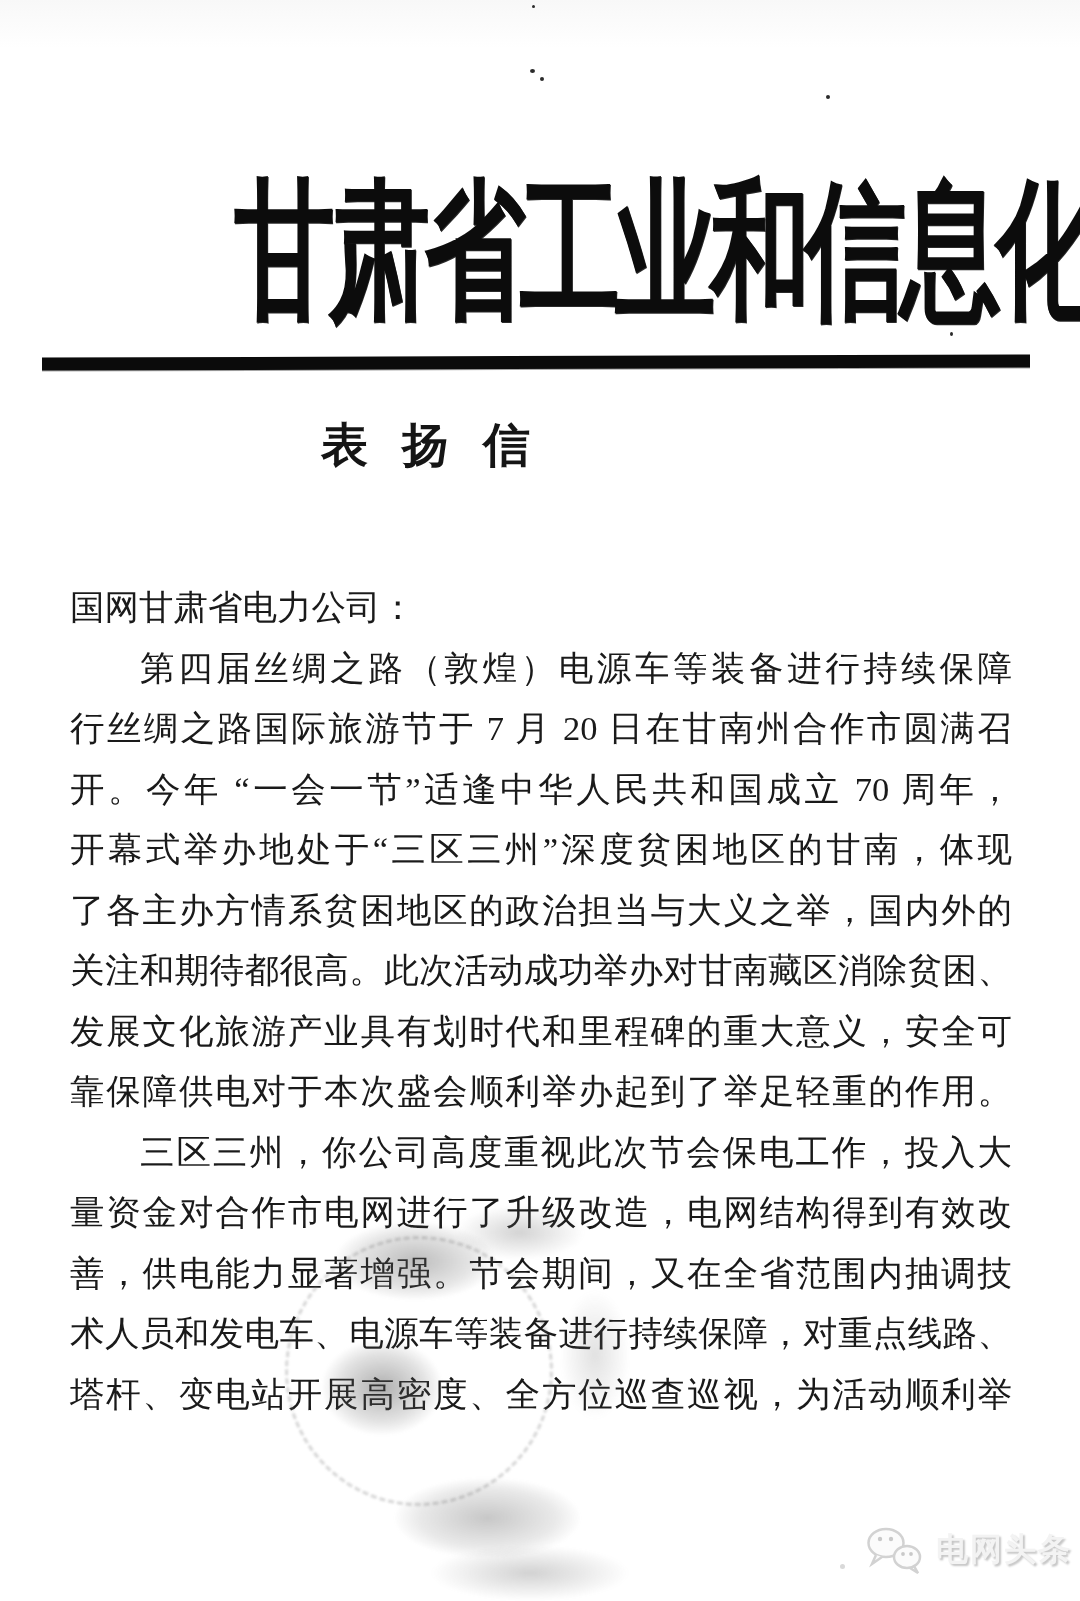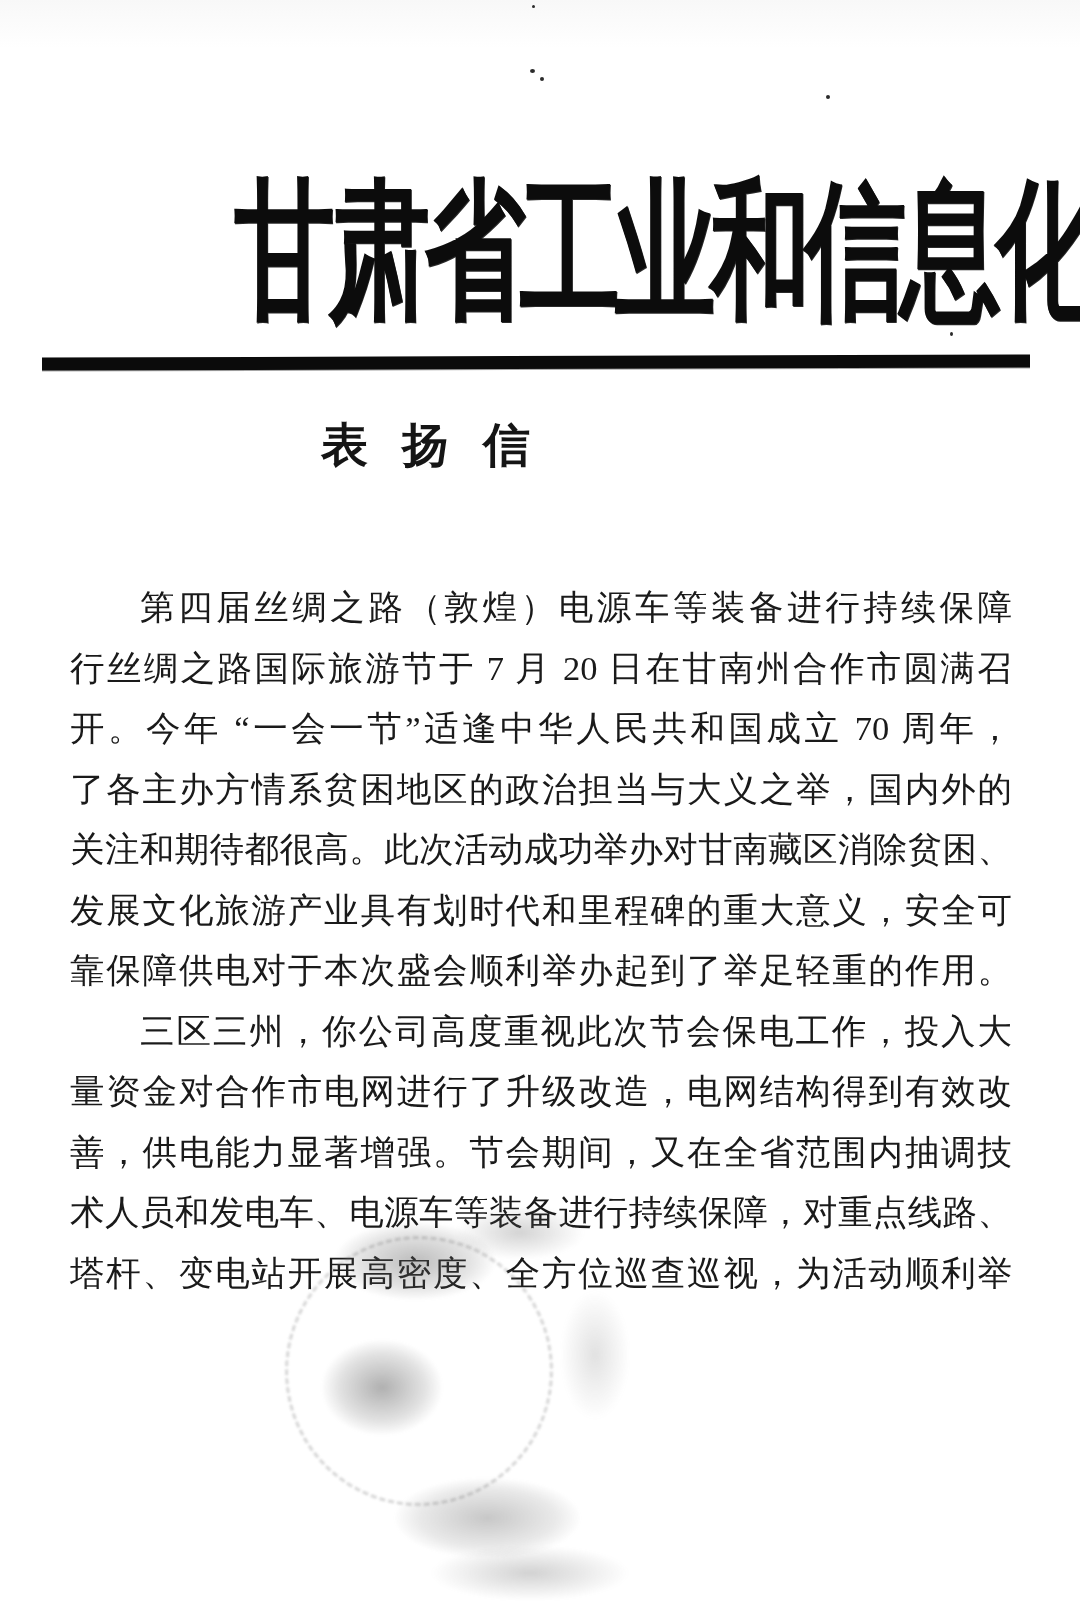--- a/index.html
+++ b/index.html
@@ -84,23 +84,25 @@
 <div class="page">
 
   <div class="header-wrap">
     <span class="org-name">甘肃省工业和信息化厅</span>
   </div>
   <div class="head-rule"></div>
 
   <div class="letter-title">表扬信</div>
 
   <div class="body-text">
+    <div class="line salut">国网甘肃省电力公司：</div>
     <div class="line indent">第四届丝绸之路（敦煌）电源车等装备进行持续保障</div>
     <div class="line">行丝绸之路国际旅游节于 7 月 20 日在甘南州合作市圆满召</div>
     <div class="line">开。今年 “一会一节”适逢中华人民共和国成立 70 周年，</div>
+    <div class="line">开幕式举办地处于“三区三州”深度贫困地区的甘南，体现</div>
     <div class="line">了各主办方情系贫困地区的政治担当与大义之举，国内外的</div>
     <div class="line">关注和期待都很高。此次活动成功举办对甘南藏区消除贫困、</div>
     <div class="line">发展文化旅游产业具有划时代和里程碑的重大意义，安全可</div>
     <div class="line">靠保障供电对于本次盛会顺利举办起到了举足轻重的作用。</div>
     <div class="line indent">三区三州，你公司高度重视此次节会保电工作，投入大</div>
     <div class="line">量资金对合作市电网进行了升级改造，电网结构得到有效改</div>
     <div class="line">善，供电能力显著增强。节会期间，又在全省范围内抽调技</div>
     <div class="line">术人员和发电车、电源车等装备进行持续保障，对重点线路、</div>
     <div class="line">塔杆、变电站开展高密度、全方位巡查巡视，为活动顺利举</div>
   </div>
@@ -112,14 +114,31 @@
   <div class="stamp smudge d"></div>
   <div class="stamp smudge e"></div>
   <div class="stamp smudge f"></div>
 
   <div class="speck" style="left:532px; top:5px;  width:3px; height:3px;"></div>
   <div class="speck" style="left:530px; top:69px; width:5px; height:4px;"></div>
   <div class="speck" style="left:540px; top:77px; width:4px; height:4px;"></div>
   <div class="speck" style="left:826px; top:95px; width:4px; height:4px;"></div>
   <div class="speck" style="left:950px; top:332px; width:3px; height:4px;"></div>
 
+  <div class="watermark">
+    <span class="wm-dot"></span>
+    <svg width="64" height="52" viewBox="0 0 64 52">
+      <g fill="#fbfbfb" stroke="#d2d2d2" stroke-width="2.5">
+        <ellipse cx="24" cy="19" rx="17.5" ry="14"></ellipse>
+        <path d="M14 31 L10 40 L20 33 Z" stroke="none" fill="#fbfbfb"></path>
+        <path d="M14 31 L10 40 L20 33" fill="none"></path>
+        <ellipse cx="45" cy="33" rx="13" ry="11"></ellipse>
+        <path d="M52 42 L56 49 L48 44" fill="none"></path>
+      </g>
+      <circle cx="18" cy="15" r="2.2" fill="#c9c9c9"></circle>
+      <circle cx="29" cy="15" r="2.2" fill="#c9c9c9"></circle>
+      <circle cx="41" cy="30" r="1.9" fill="#c9c9c9"></circle>
+      <circle cx="49" cy="30" r="1.9" fill="#c9c9c9"></circle>
+    </svg>
+    <span class="wm-label">电网头条</span>
+  </div>
 
 </div>
 
 </body></html>

